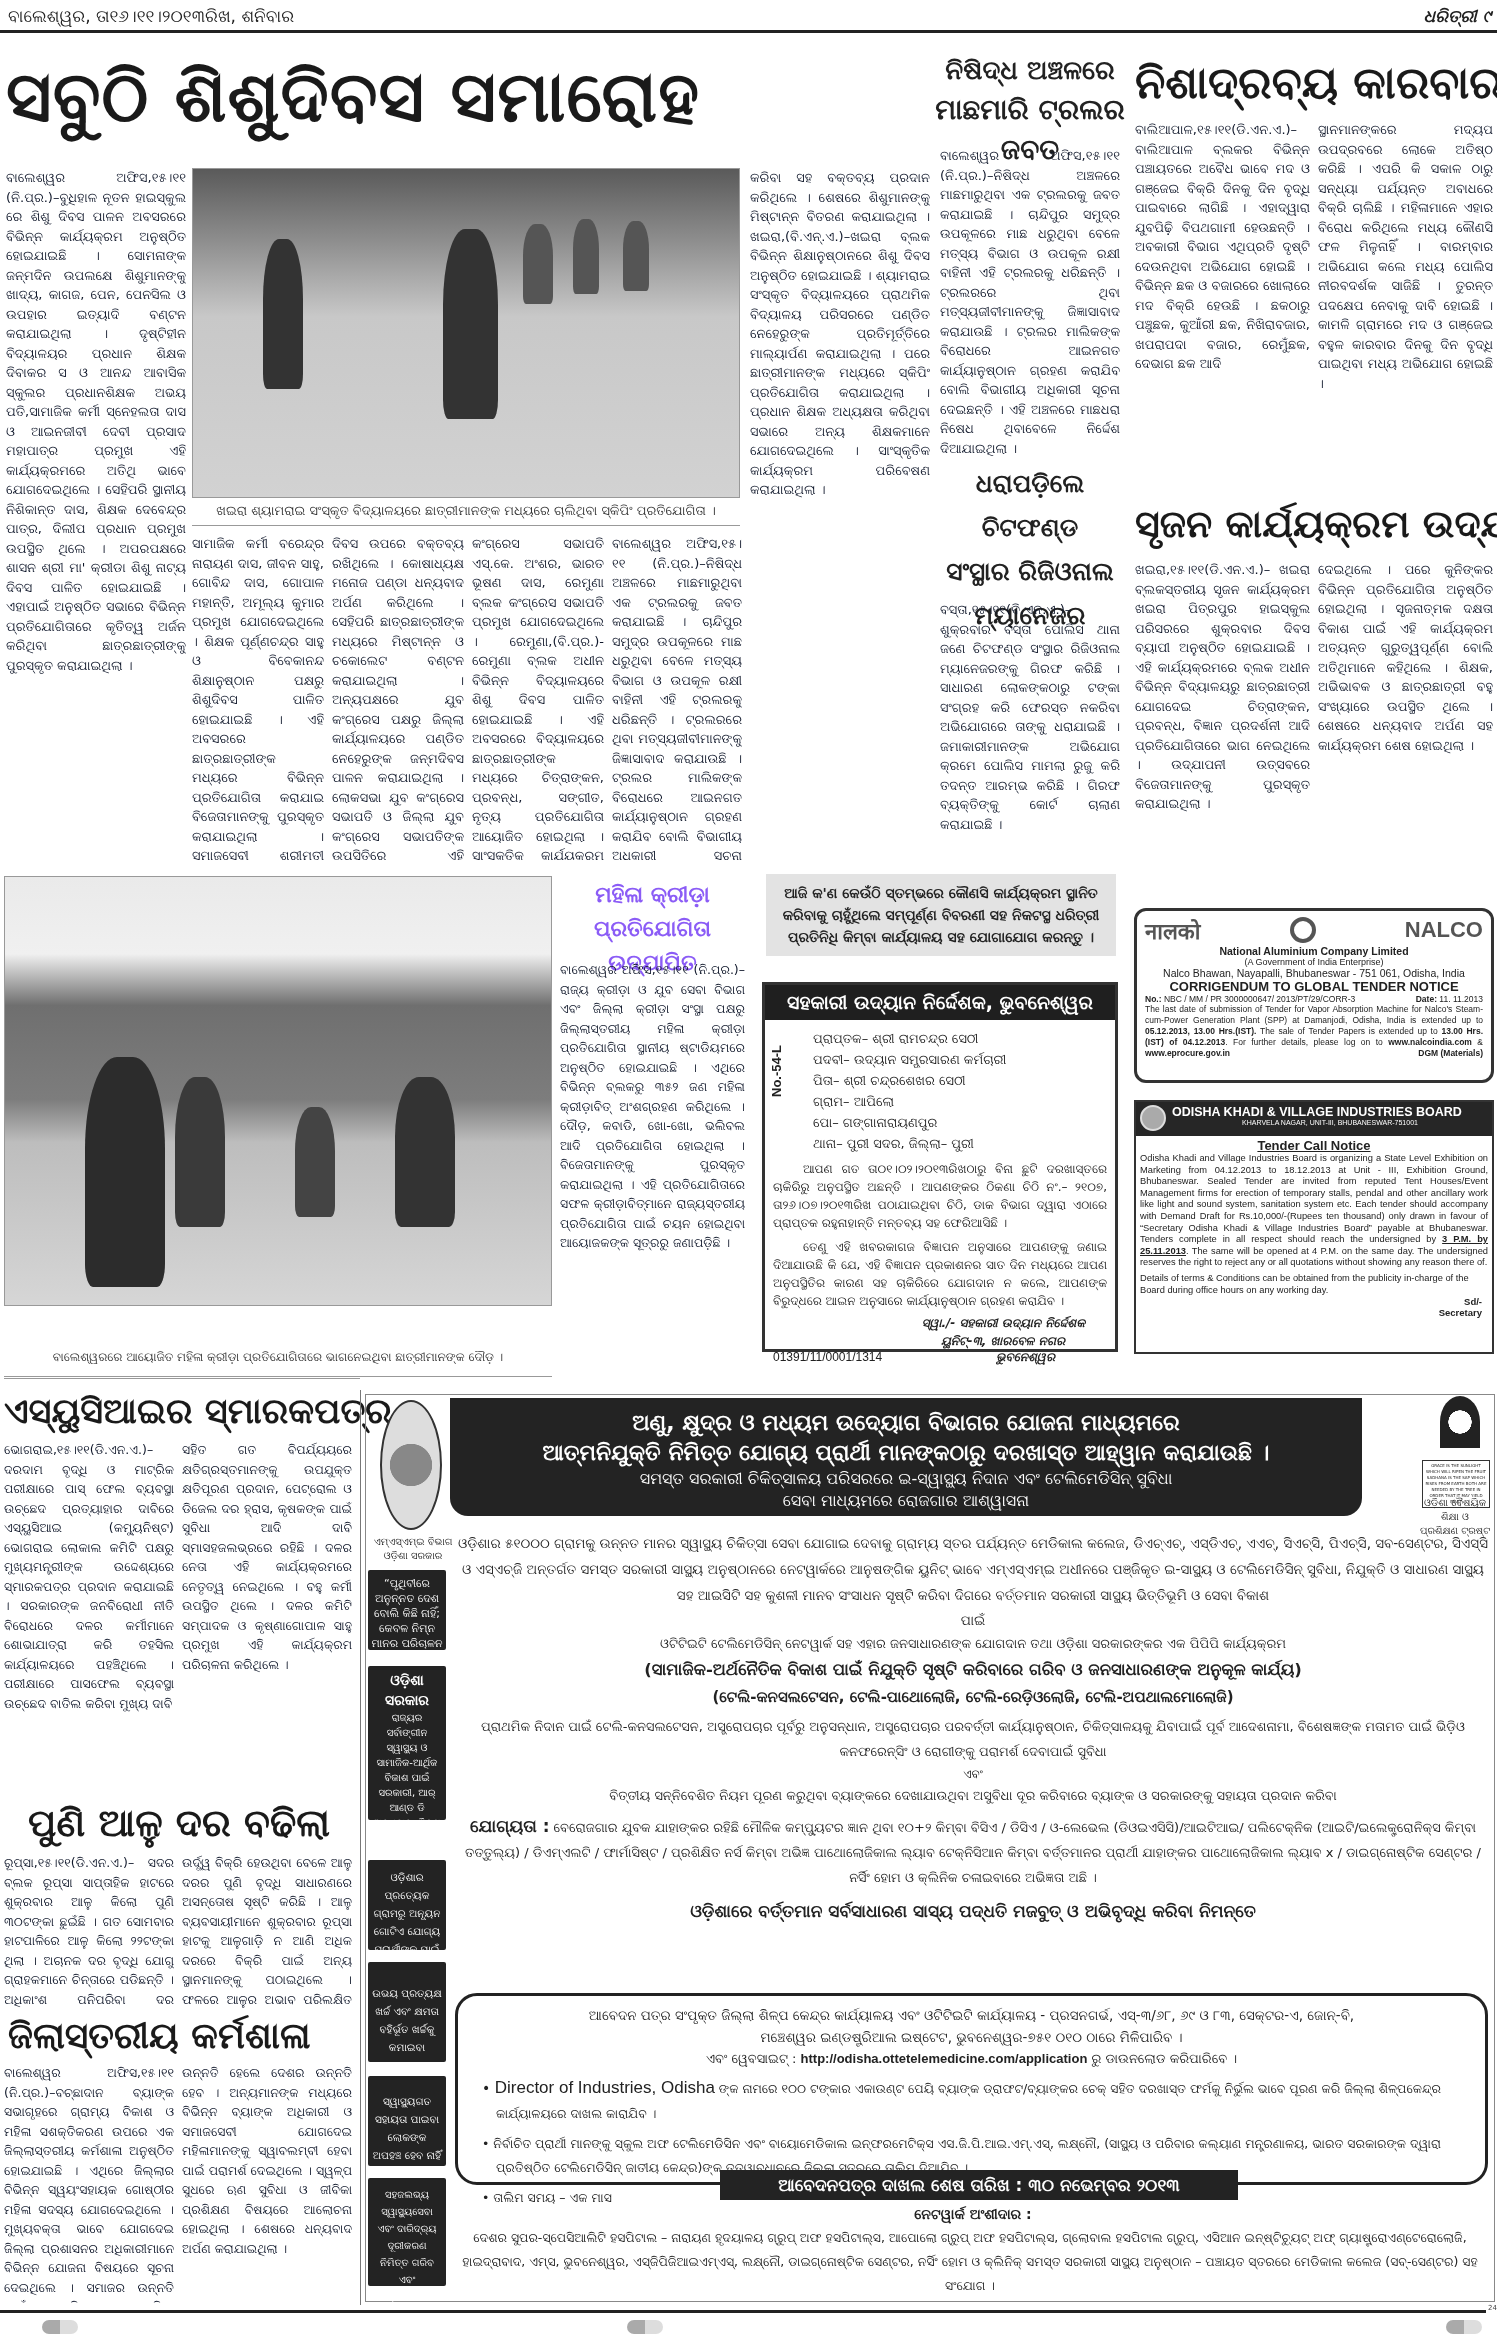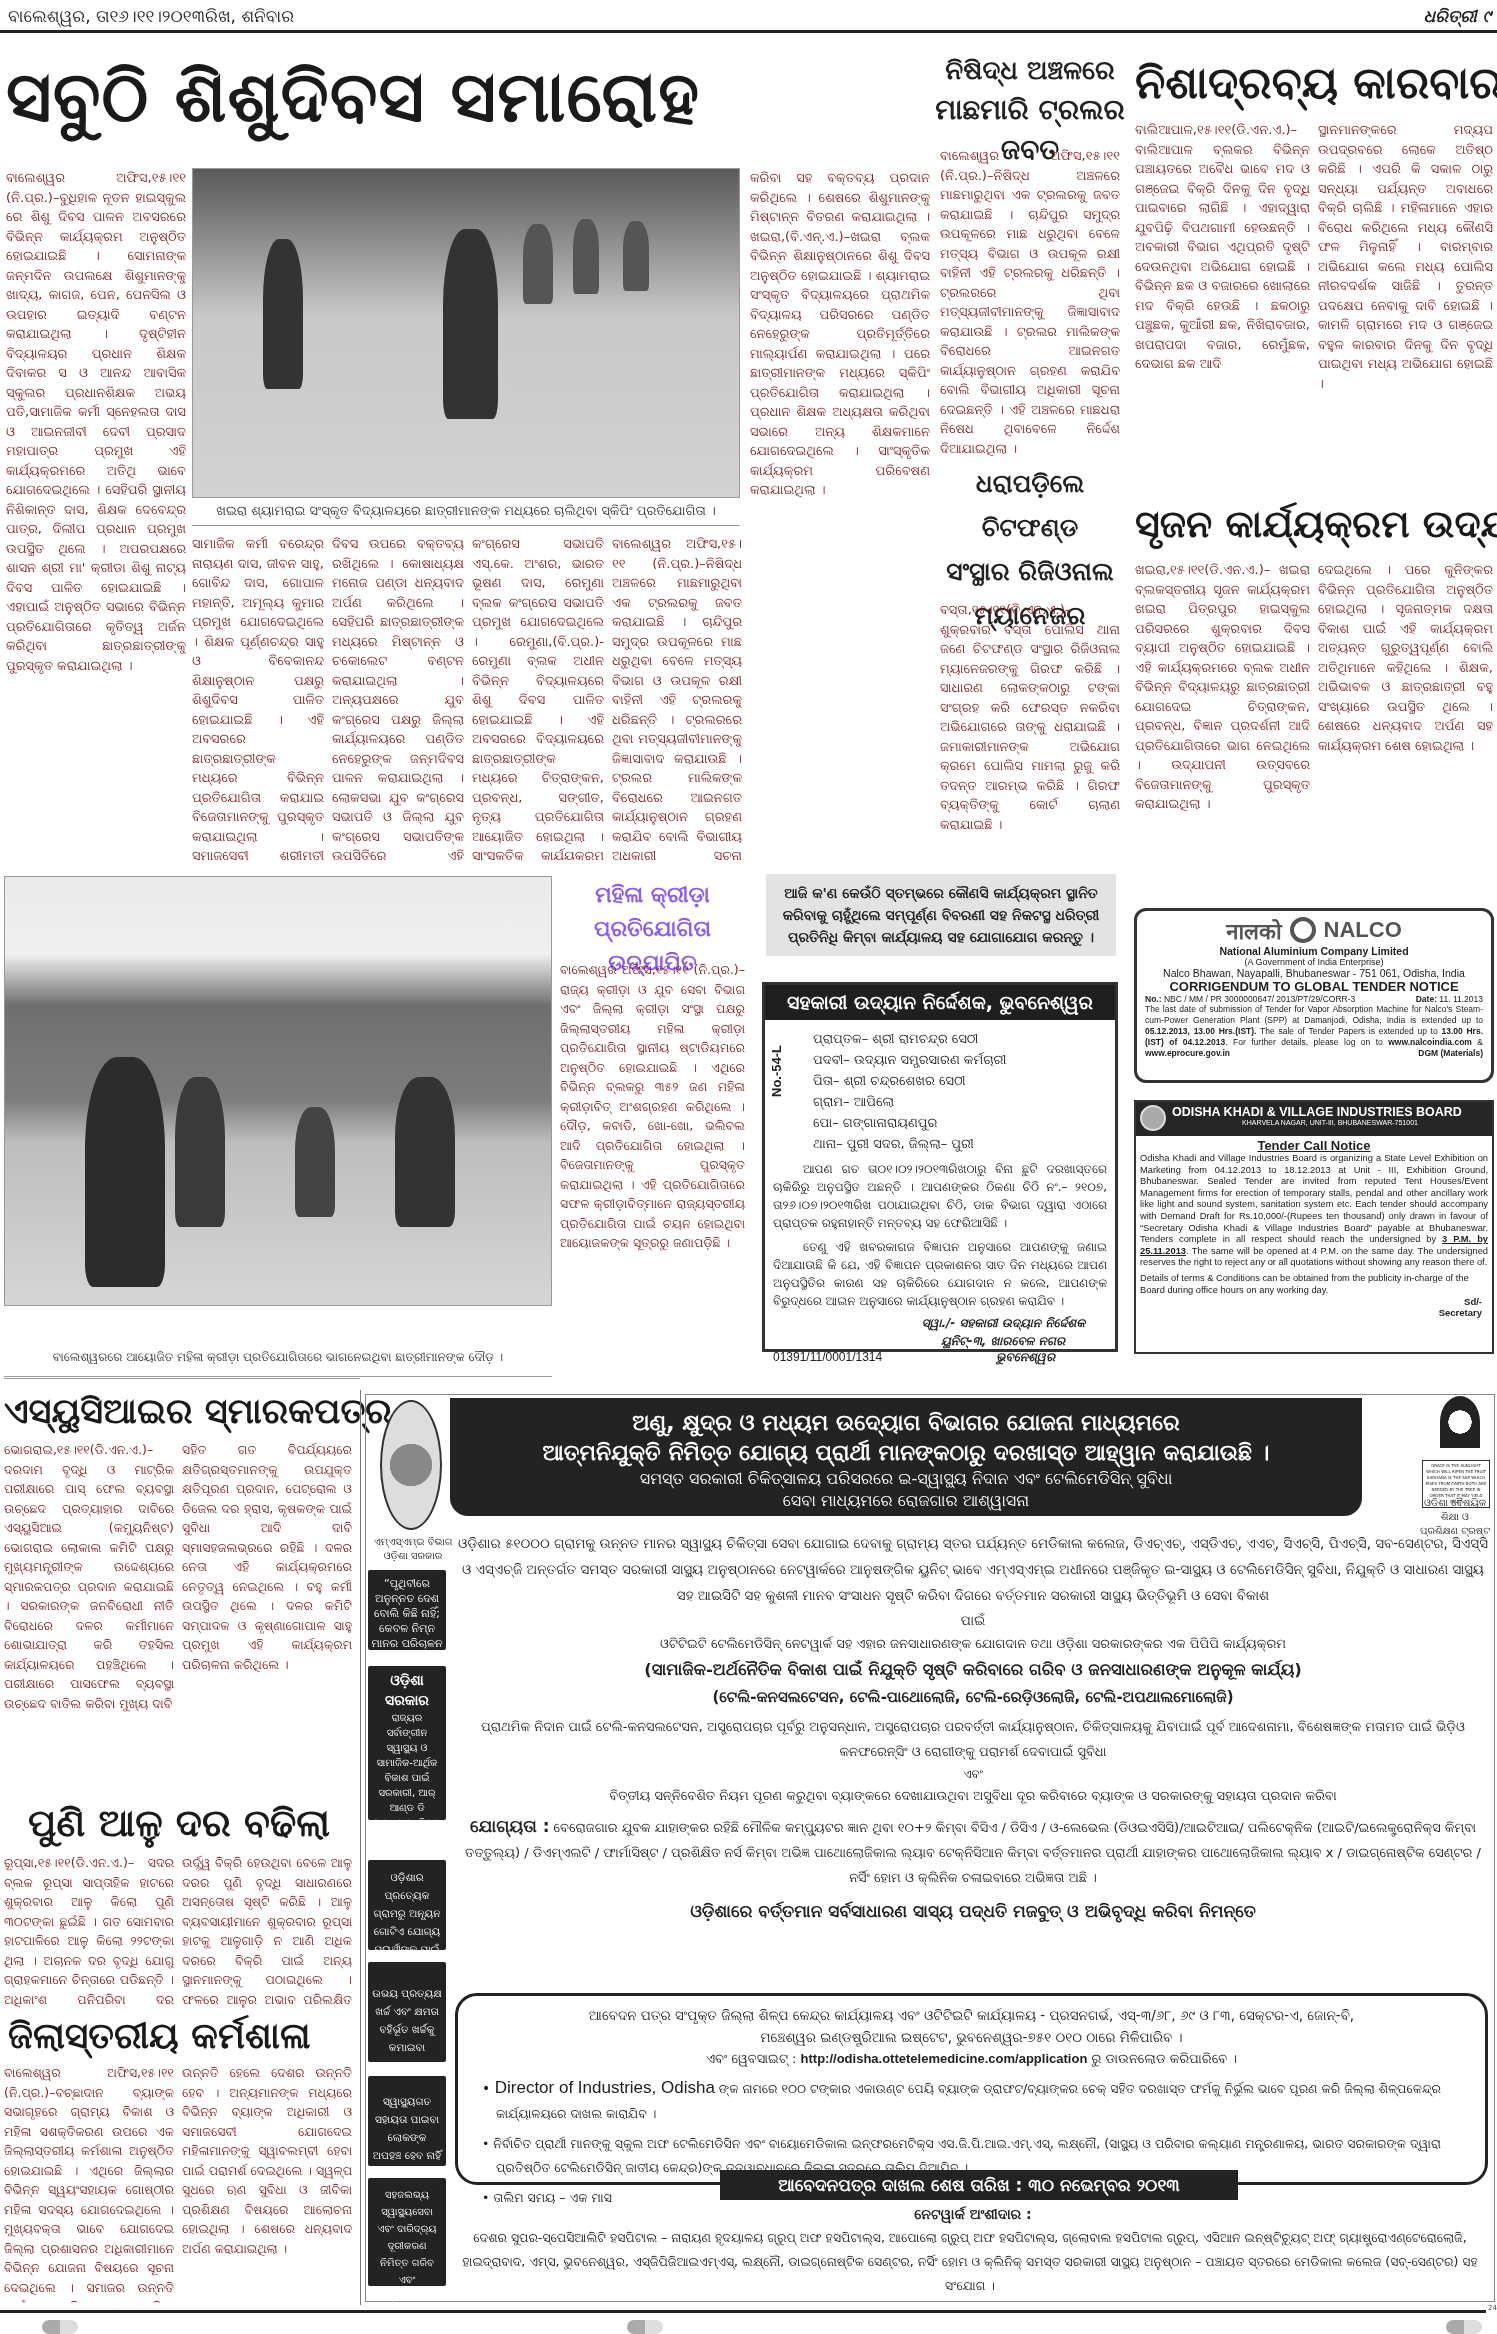--- a/index.html
+++ b/index.html
@@ -1,18 +1,18 @@
 <!DOCTYPE html>
 <html><head>
 <meta charset="utf-8">
 <style>
 *{box-sizing:border-box;margin:0;padding:0}
 body{width:1497px;height:2334px;background:#fff;font-family:"DejaVu Sans",sans-serif;color:#222;position:relative;overflow:hidden}
 .abs{position:absolute}
-.txt{font-size:13px;line-height:19.5px;text-align:justify;color:#7f1d1d}
+.txt{font-size:13px;line-height:19.5px;text-align:justify;color:#0f172a}
 .col{position:absolute;overflow:hidden}
 .hl{font-weight:bold;color:#1a1a1a;position:absolute;white-space:nowrap;overflow:hidden}
 .rule{position:absolute;background:#222}
 .photo{position:absolute;background:linear-gradient(180deg,#8a8a8a 0%,#b5b5b5 35%,#d8d8d8 60%,#c0c0c0 100%);overflow:hidden;border:1px solid #999}
 .photo .fig{position:absolute;background:#333;border-radius:40% 40% 10% 10%}
 .caption{position:absolute;font-size:13px;text-align:center;color:#333;white-space:nowrap;overflow:hidden}
 .darkbox{position:absolute;background:#232323;color:#fff;text-align:center;font-size:13px;line-height:22px;padding:8px 4px;border-radius:2px}
 .box{position:absolute;border:2px solid #333}
 .en{font-family:"Liberation Sans",sans-serif}
 .bullet{margin:6px 0 6px 22px;font-size:14px;line-height:24px;text-indent:-14px}
@@ -97,21 +97,21 @@
     <div>ସ୍ୱା./- ସହକାରୀ ଉଦ୍ୟାନ ନିର୍ଦ୍ଦେଶକ</div>
     <div style="padding-right:20px">ୟୁନିଟ୍-୩, ଖାରବେଳ ନଗର</div>
   </div>
   <div style="display:flex;justify-content:space-between;padding:0 30px 0 8px;font-size:12px">
     <span class="en">01391/11/0001/1314</span>
     <span style="font-style:italic;font-weight:bold;padding-right:30px">ଭୁବନେଶ୍ୱର</span>
   </div>
 </div>
 
 <div class="box en" style="left:1134px;top:908px;width:360px;height:175px;border-width:3px;border-radius:12px;padding:4px 8px;text-align:center;font-family:'Liberation Sans',sans-serif">
-  <div style="font-weight:bold;font-size:22px;color:#555;display:flex;justify-content:center;align-items:center;gap:8px">
+  <div style="font-weight:bold;font-size:22px;color:#555;display:flex;justify-content:space-between;align-items:center;gap:8px">
     <span>नालको</span>
     <span style="display:inline-block;width:26px;height:26px;border-radius:50%;border:4px solid #555"></span>
     <span>NALCO</span>
   </div>
   <div style="font-weight:bold;font-size:10.5px">National Aluminium Company Limited</div>
   <div style="font-size:9px">(A Government of India Enterprise)</div>
   <div style="font-size:10.5px">Nalco Bhawan, Nayapalli, Bhubaneswar - 751 061, Odisha, India</div>
   <div style="font-weight:bold;font-size:13px">CORRIGENDUM TO GLOBAL TENDER NOTICE</div>
   <div style="display:flex;justify-content:space-between;font-size:8.5px">
     <span><b>No.:</b> <span>NBC / MM / PR 3000000647/ 2013/PT/29/CORR-3</span></span>

